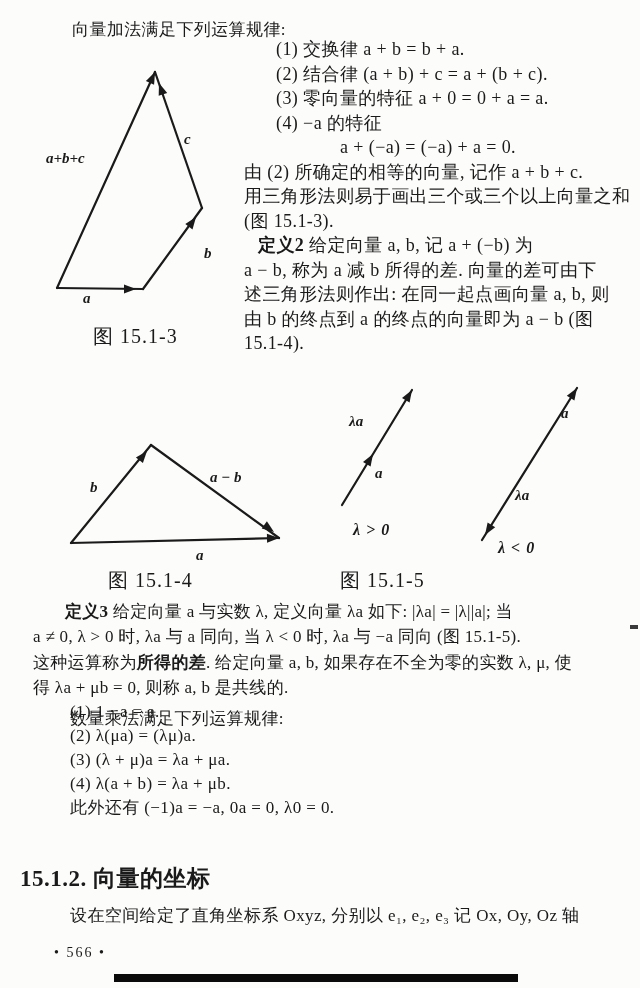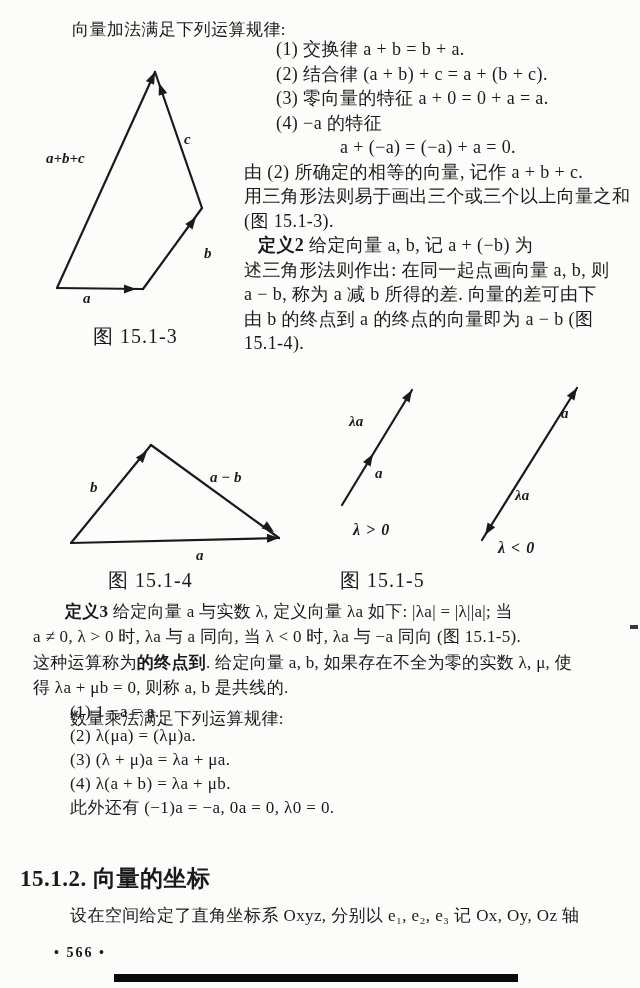--- a/index.html
+++ b/index.html
@@ -20,21 +20,21 @@
   .b{font-weight:bold;}
   .def3 .row{font-size:17px;line-height:25.4px;letter-spacing:0.3px;}
   .rules .row{font-size:17px;line-height:23.9px;letter-spacing:0.4px;}
   .fig{position:absolute;}
   .fig line{stroke:#1a1a1a;stroke-width:2.2;stroke-linecap:round;}
   .fig polygon{fill:#1a1a1a;}
   .fig text{font-family:"Liberation Serif","DejaVu Serif",serif;font-style:italic;font-weight:bold;font-size:15px;fill:#1a1a1a;}
   .fig text.cond{font-size:16px;letter-spacing:1px;}
   .caption{position:absolute;font-size:20px;letter-spacing:1px;white-space:nowrap;}
   .heading{position:absolute;font-size:23px;font-weight:bold;letter-spacing:0.5px;white-space:nowrap;}
-  .pagenum{position:absolute;font-size:14px;font-weight:bold;letter-spacing:2px;}
+  .pagenum{position:absolute;font-size:14px;font-weight:normal;letter-spacing:2px;}
   .scan-bar{position:absolute;background:#0a0a0a;}
   .scan-tick{position:absolute;background:#3a3a3a;}
 </style>
 </head>
 <body>
 
 <div class="page">
 
   <div class="tline" style="left:72px;top:19px;">向量加法满足下列运算规律:</div>
 
@@ -43,22 +43,22 @@
     <div class="row ind-32">(2) 结合律 (a + b) + c = a + (b + c).</div>
     <div class="row ind-32">(3) 零向量的特征 a + 0 = 0 + a = a.</div>
     <div class="row ind-32">(4) −a 的特征</div>
     <div class="row ind-96">a + (−a) = (−a) + a = 0.</div>
     <div class="row">由 (2) 所确定的相等的向量, 记作 a + b + c.</div>
     <div class="row">用三角形法则易于画出三个或三个以上向量之和</div>
     <div class="row">(图 15.1-3).</div>
     <div class="row ind-14">
       <span class="b">定义2</span><span>  给定向量 a, b, 记 a + (−b) 为</span>
     </div>
+    <div class="row">a − b, 称为 a 减 b 所得的差.  向量的差可由下</div>
     <div class="row">述三角形法则作出: 在同一起点画向量 a, b, 则</div>
-    <div class="row">a − b, 称为 a 减 b 所得的差.  向量的差可由下</div>
     <div class="row">由 b 的终点到 a 的终点的向量即为 a − b (图</div>
     <div class="row">15.1-4).</div>
   </div>
 
   <svg class="fig" style="left:28px;top:56px;" width="205" height="290" viewBox="0 0 205 290">
     <line x1="29" y1="232" x2="127" y2="16"></line>
     <line x1="29" y1="232" x2="115" y2="233"></line>
     <line x1="115" y1="233" x2="174" y2="152"></line>
     <line x1="174" y1="152" x2="127" y2="16"></line>
     <polygon points="127,16 126.1,28.8 117.9,25.1"></polygon>
@@ -100,21 +100,21 @@
     <text class="cond" x="165" y="175">λ &lt; 0</text>
   </svg>
   <div class="caption" style="left:340px;top:567px;">图  15.1-5</div>
 
   <div class="col def3" style="left:33px;top:599px;width:602px;">
     <div class="row ind-32">
       <span class="b">定义3</span><span>  给定向量 a 与实数 λ, 定义向量 λa 如下: |λa| = |λ||a|; 当</span>
     </div>
     <div class="row">a ≠ 0, λ &gt; 0 时, λa 与 a 同向, 当 λ &lt; 0 时, λa 与 −a 同向 (图 15.1-5).</div>
     <div class="row">
-      <span>这种运算称为</span><span class="b">的终点到</span><span>. 给定向量 a, b, 如果存在不全为零的实数 λ, μ, 使</span>
+      <span>这种运算称为</span><span class="b">所得的差</span><span>. 给定向量 a, b, 如果存在不全为零的实数 λ, μ, 使</span>
     </div>
     <div class="row">得 λa + μb = 0, 则称 a, b 是共线的.</div>
   </div>
 
   <div class="tline" style="left:70px;top:708px;">数量乘法满足下列运算规律:</div>
   <div class="col rules" style="left:70px;top:700px;">
     <div class="row">(1) 1 · a = a.</div>
     <div class="row">(2) λ(μa) = (λμ)a.</div>
     <div class="row">(3) (λ + μ)a = λa + μa.</div>
     <div class="row">(4) λ(a + b) = λa + μb.</div>

